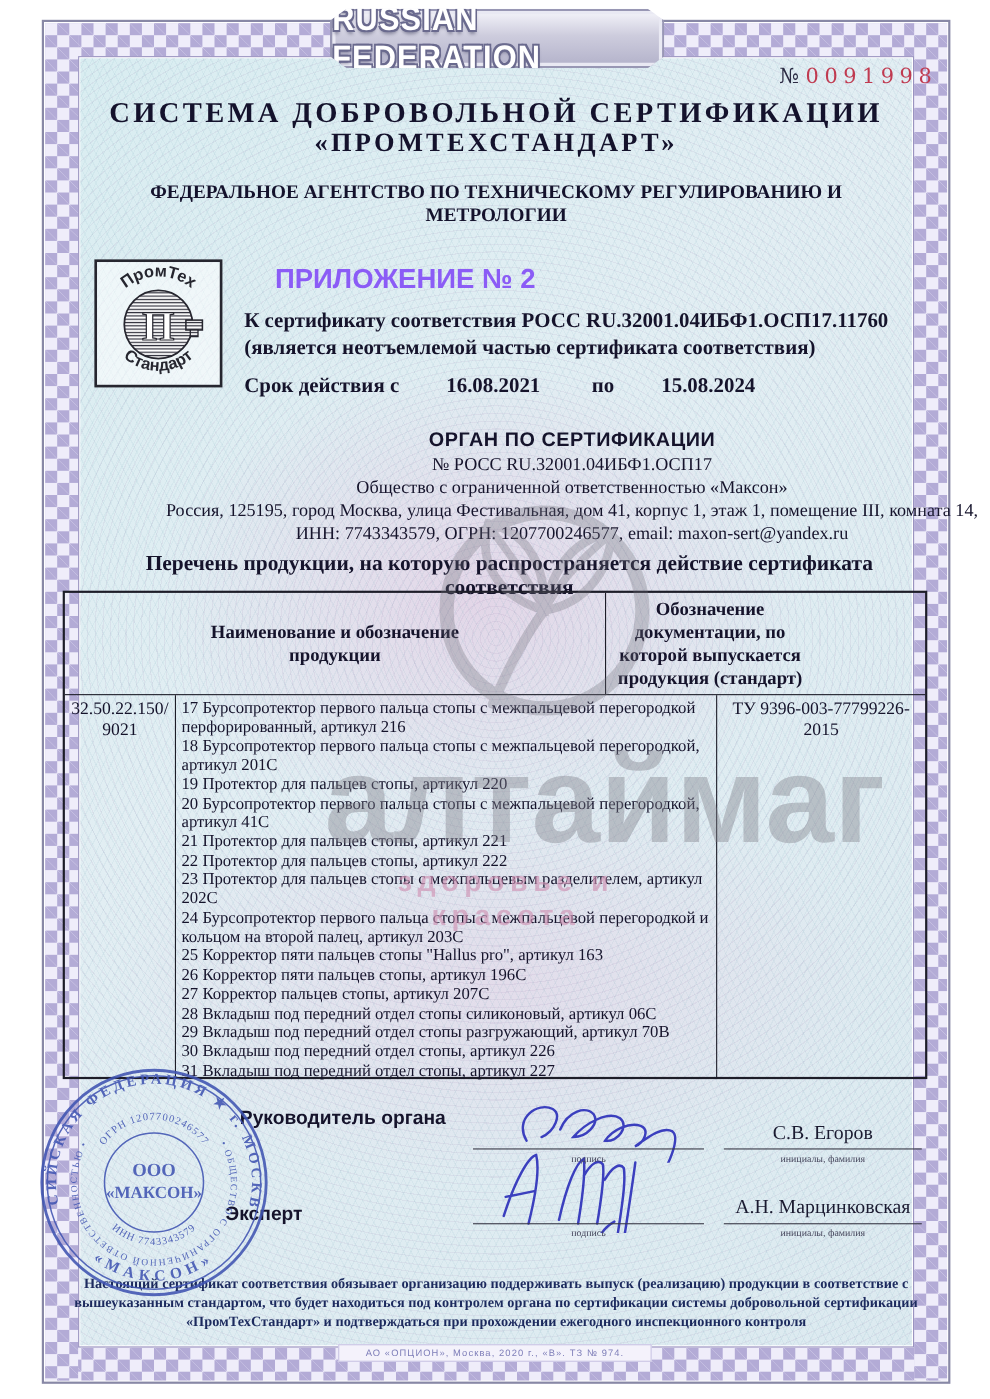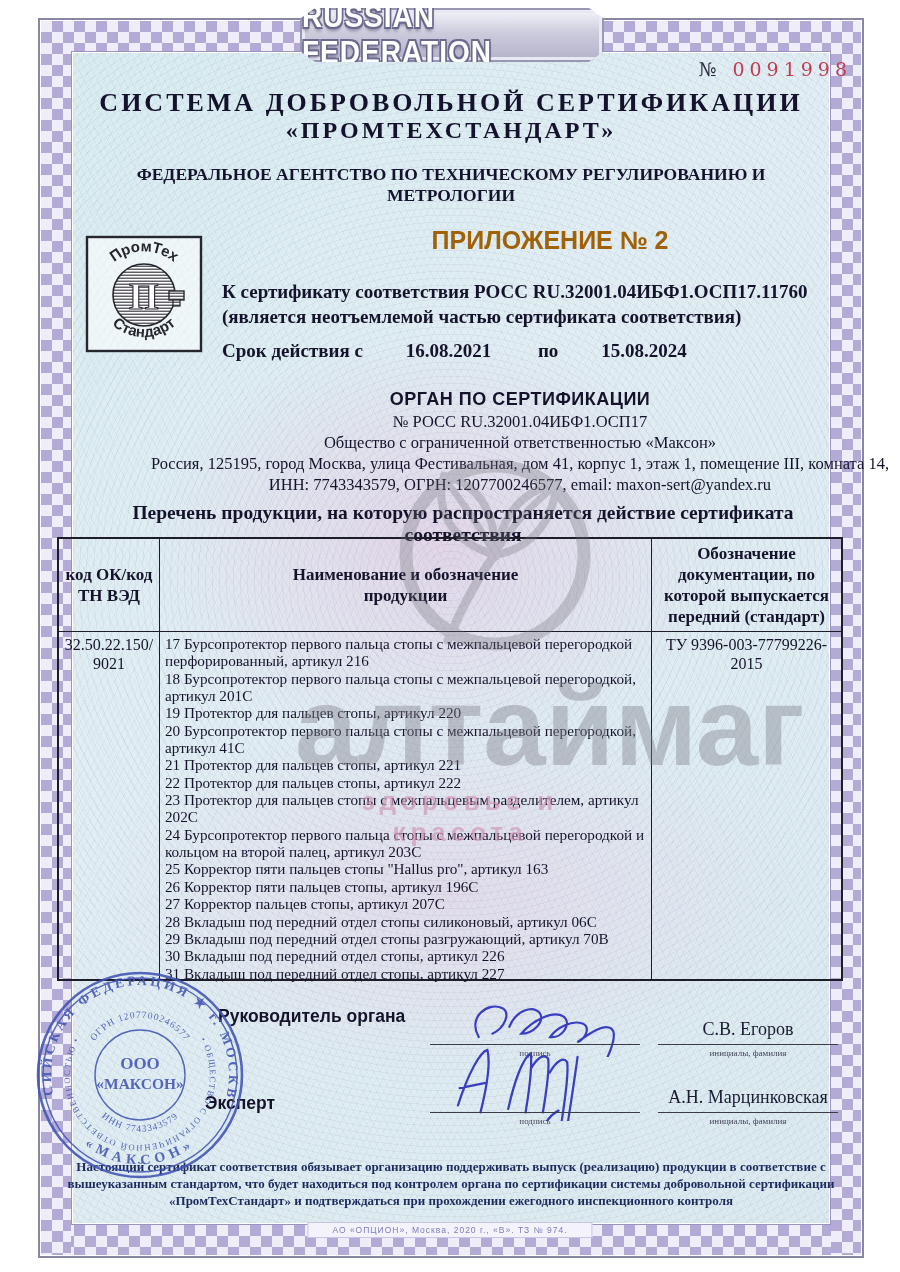--- a/index.html
+++ b/index.html
@@ -34,30 +34,30 @@
   
   .banner{position:absolute;left:300px;top:8px;width:300px;height:50px;z-index:6;
     background:linear-gradient(180deg,#f4f4fa 0%,#cdccdd 45%,#b3b2ca 100%);
     border:2px solid #9897b4;border-radius:5px;
     clip-path:polygon(5% 0,95% 0,100% 20%,100% 80%,95% 100%,5% 100%,0 80%,0 20%);
     display:flex;align-items:center;justify-content:center;
     box-shadow:inset 0 0 0 3px #e9e9f3;}
   .banner span{font-family:"Liberation Sans",sans-serif;font-weight:bold;font-size:28px;letter-spacing:1px;color:#ffffff;transform:scaleY(1.1);
     text-shadow:-1.5px -1.5px 0 #6a6a8e,1.5px -1.5px 0 #6a6a8e,-1.5px 1.5px 0 #6a6a8e,1.5px 1.5px 0 #6a6a8e,0 3px 3px rgba(40,40,70,.45);}
   .serial{position:absolute;top:58px;right:48px;z-index:3;font-family:"DejaVu Serif",serif;font-size:19px;color:#2c2c44;}
-  .serial b{color:#c03a50;font-weight:normal;letter-spacing:5px;margin-left:16px;}
+  .serial b{color:#c03a50;font-weight:normal;letter-spacing:5px;margin-left:6px;}
 
   .t-center{position:absolute;left:73px;width:756px;text-align:center;z-index:3;color:#14122c;}
   .title1{top:88px;font-weight:bold;font-size:26px;letter-spacing:3px;}
   .title2{top:117px;font-weight:bold;font-size:24px;letter-spacing:3px;}
   .registry{top:146px;font-weight:bold;font-size:14.5px;}
   .agency{top:164px;font-weight:bold;font-size:17.5px;}
 
-  .appendix{position:absolute;left:250px;top:226px;width:600px;text-align:center;z-index:3;
-    font-family:"Liberation Sans",sans-serif;font-weight:bold;font-size:25px;color:#a16207;}
+  .appendix{position:absolute;left:250px;top:240px;width:600px;text-align:left;z-index:3;
+    font-family:"Liberation Sans",sans-serif;font-weight:bold;font-size:25px;color:#8b5cf6;}
 
   .certref{position:absolute;left:222px;z-index:3;font-weight:bold;font-size:19px;color:#15132b;}
   .cr1{top:281px;} .cr2{top:306px;}
   .validity{position:absolute;left:222px;top:340px;z-index:3;font-weight:bold;font-size:19px;color:#15132b;}
   .validity span{display:inline-block;}
   .validity .d1{margin-left:38px;} .validity .po{margin-left:42px;} .validity .d2{margin-left:38px;text-align:center;}
 
   .organ-h{position:absolute;left:150px;top:389px;width:740px;text-align:center;z-index:3;
     font-family:"Liberation Sans",sans-serif;font-weight:bold;font-size:18px;letter-spacing:.5px;color:#15132b;}
   .organ-l{position:absolute;left:95px;width:850px;text-align:center;z-index:3;font-size:16.5px;color:#15132b;}
@@ -170,33 +170,29 @@
   <div class="organ-h">ОРГАН ПО СЕРТИФИКАЦИИ</div>
   <div class="organ-l ol1">№ РОСС RU.32001.04ИБФ1.ОСП17</div>
   <div class="organ-l ol2">Общество с ограниченной ответственностью «Максон»</div>
   <div class="organ-l ol3">Россия, 125195, город Москва, улица Фестивальная, дом 41, корпус 1, этаж 1, помещение III, комната 14,</div>
   <div class="organ-l ol4">ИНН: 7743343579, ОГРН: 1207700246577, email: maxon-sert@yandex.ru</div>
 
   <div class="perechen">Перечень продукции, на которую распространяется действие сертификата соответствия</div>
 
   <div class="ptable">
     <div class="trow thead">
-      <div class="c c1 hc">
-        <div>код ОК/код</div>
-        <div>ТН ВЭД</div>
-      </div>
       <div class="c c2 hc">
         <div>Наименование и обозначение</div>
         <div>продукции</div>
       </div>
       <div class="c c3 hc">
         <div>Обозначение</div>
         <div>документации, по</div>
         <div>которой выпускается</div>
-        <div>передний (стандарт)</div>
+        <div>продукция (стандарт)</div>
       </div>
     </div>
     <div class="trow tbody">
       <div class="c c1 dc1">
         <div>32.50.22.150/</div>
         <div>9021</div>
       </div>
       <div class="c c2 dc2">
         <div>17 Бурсопротектор первого пальца стопы с межпальцевой перегородкой перфорированный, артикул 216</div>
         <div>18 Бурсопротектор первого пальца стопы с межпальцевой перегородкой, артикул 201С</div>

